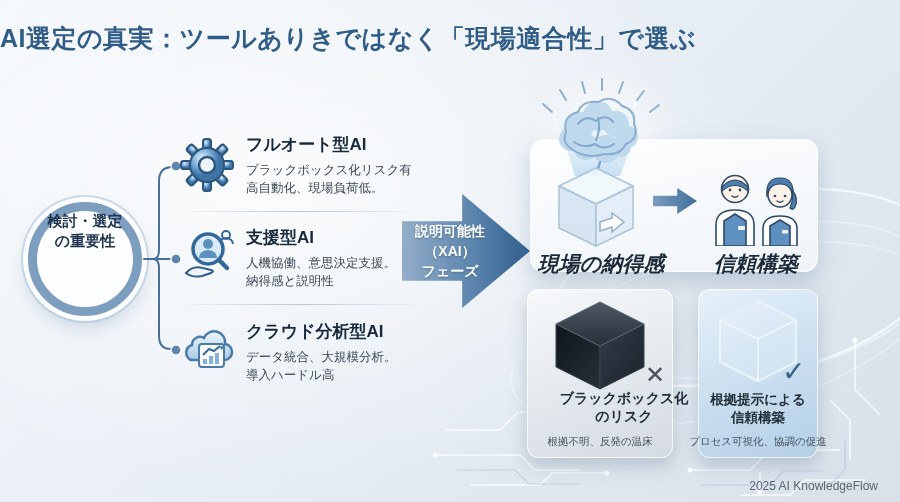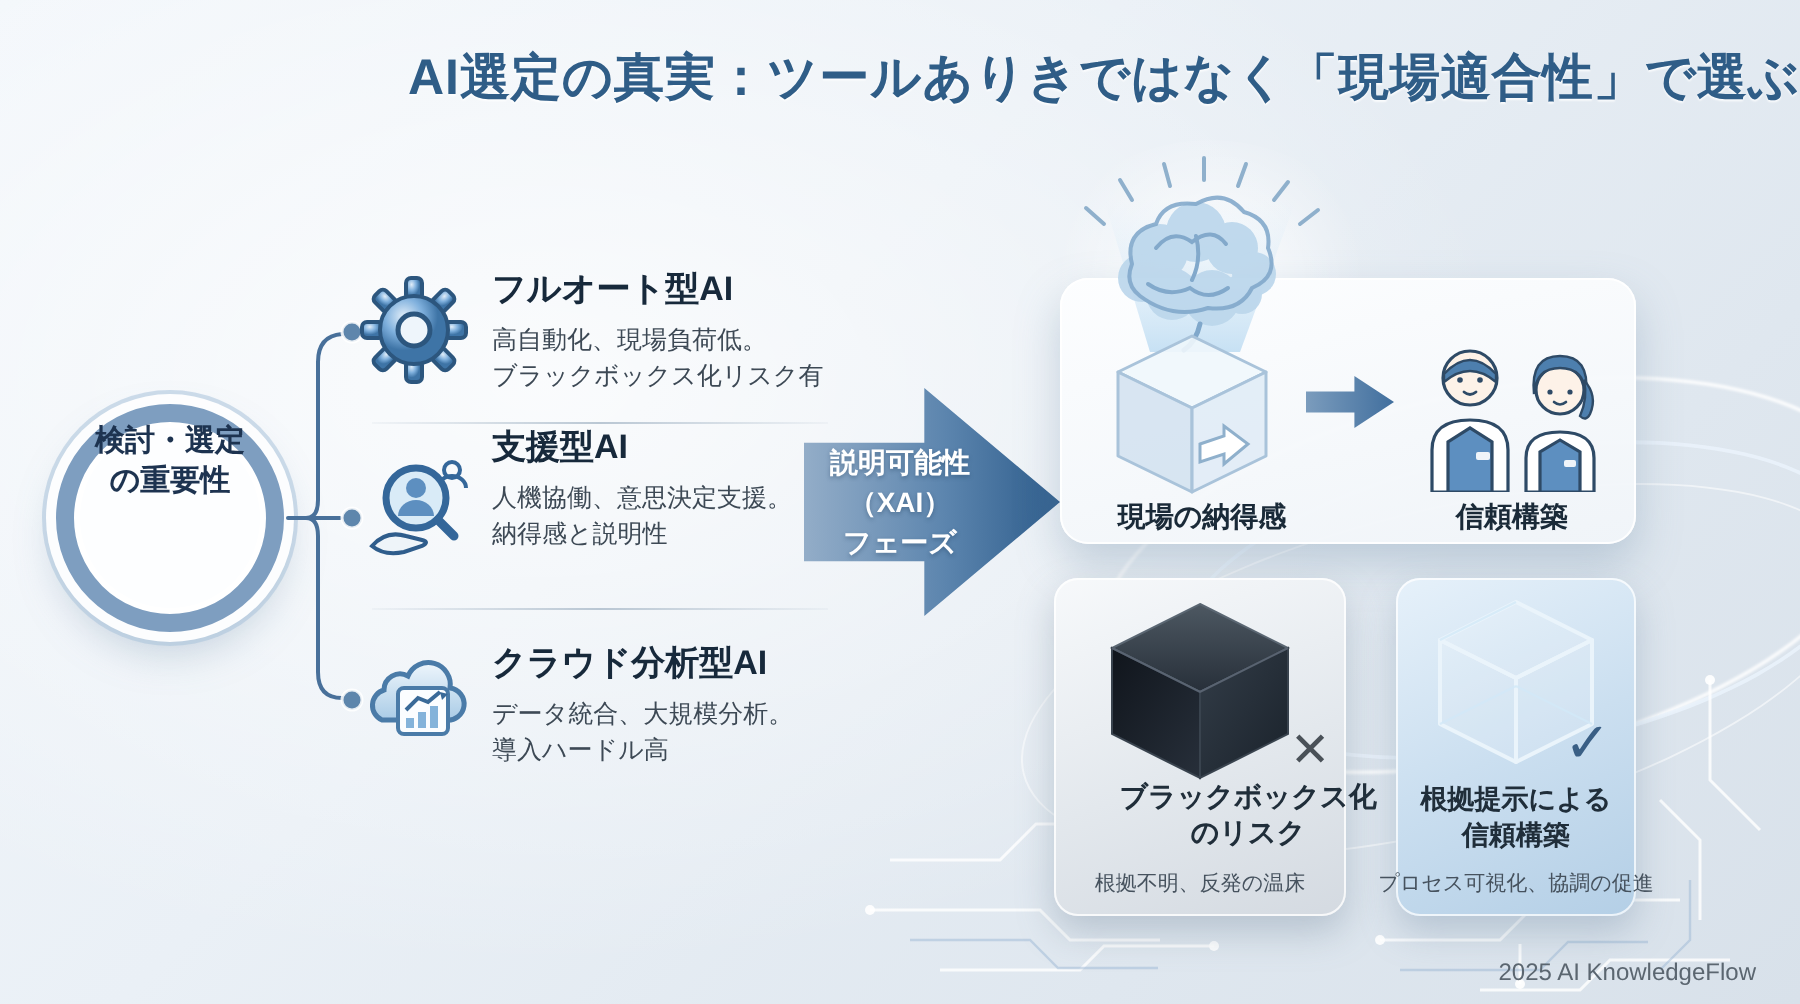--- a/index.html
+++ b/index.html
@@ -16,21 +16,21 @@
   
   .swirl{ position:absolute; border-radius:50%; pointer-events:none; }
   .swirl.s1{ left:545px; top:195px; width:400px; height:185px; border:2px solid rgba(255,255,255,.85); transform:rotate(-12deg); filter:blur(.4px);}
   .swirl.s2{ left:585px; top:225px; width:350px; height:150px; border:2px solid rgba(235,244,252,.8); transform:rotate(-10deg);}
   .swirl.s3{ left:505px; top:255px; width:430px; height:160px; border:1.5px solid rgba(255,255,255,.55); transform:rotate(-14deg);}
   .glow-brain{ position:absolute; left:520px; top:70px; width:170px; height:140px; border-radius:50%;
     background:radial-gradient(circle, rgba(255,255,255,.9), rgba(255,255,255,0) 70%); pointer-events:none;}
   svg.overlay{ position:absolute; left:0; top:0; pointer-events:none; }
 
   
-  .title{ position:absolute; left:0; top:22px; width:100%; text-align:right;
+  .title{ position:absolute; left:0; top:22px; width:100%; text-align:left;
     font-size:25px; font-weight:bold; color:#2f5d87; letter-spacing:.5px; text-shadow:0 1px 1px rgba(255,255,255,.8);}
 
   
   .phase-circle{
     position:absolute; left:28px; top:202px; width:114px; height:114px; border-radius:50%;
     background:#fdfeff; border:9px solid #7e9ec0;
     box-shadow:0 0 0 5px rgba(255,255,255,.95), 0 0 0 7px rgba(170,195,218,.55), 0 10px 20px rgba(110,140,170,.35), inset 0 0 0 3px #fff;
     display:flex; flex-direction:column; align-items:center; 
   }
   .phase-circle .ln{ font-size:15px; font-weight:bold; color:#1d3350; line-height:1.35; }
@@ -52,21 +52,21 @@
   .xai-text{ position:absolute; left:404px; top:206px; width:92px; height:90px;
     display:flex; flex-direction:column; align-items:center; justify-content:center; }
   .xai-text div{ font-size:14px; font-weight:bold; color:#ffffff; line-height:1.45; text-shadow:0 1px 2px rgba(30,60,90,.4);}
 
   
   .outcome-panel{
     position:absolute; left:530px; top:139px; width:288px; height:133px; border-radius:14px;
     background:linear-gradient(170deg, rgba(253,254,255,.97), rgba(241,245,249,.95));
     box-shadow:0 10px 22px rgba(115,142,168,.35), inset 0 0 0 1px rgba(255,255,255,.9);
   }
-  .outcome-label{ position:absolute; font-size:14px; font-weight:bold; color:#1a2a38; text-align:center; }
+  .outcome-label{ position:absolute; font-size:21px; font-weight:bold; color:#1a2a38; text-align:center;font-style:italic; }
   .mini-arrow{
     position:absolute; left:653px; top:188px; width:44px; height:26px;
     background:linear-gradient(90deg,#7b9cbd,#416f9e);
     clip-path:polygon(0 30%, 55% 30%, 55% 0, 100% 50%, 55% 100%, 55% 70%, 0 70%);
   }
 
   
   .risk-panel{
     position:absolute; left:527px; top:289px; width:146px; height:169px; border-radius:12px;
     background:linear-gradient(160deg,#f7f9fb 0%, #e3e8ed 55%, #d4dae1 100%);
@@ -165,37 +165,37 @@
               <rect x="44" y="25" width="11" height="8" rx="2.5"></rect>
             </g>
           </g>
         <circle cx="29" cy="29" r="17"></circle>
       </g>
       <circle cx="29" cy="29" r="8" fill="#eef5fb" stroke="#2c567e" stroke-width="2.5"></circle>
     </svg>
   </div>
   <div class="ai-text" style="top:133px">
     <div class="ai-title">フルオート型AI</div>
+    <div class="ai-desc">ブラックボックス化リスク有</div>
     <div class="ai-desc">高自動化、現場負荷低。</div>
-    <div class="ai-desc">ブラックボックス化リスク有</div>
   </div>
   <div class="divider" style="top:211px"></div>
 
   <div class="ai-icon" style="top:227px">
     <svg width="58" height="58" viewBox="0 0 58 58">
       <circle cx="48" cy="8" r="4" fill="none" stroke="#34679a" stroke-width="2"></circle>
       <path d="M41,17 a7,6 0 0 1 14,0" fill="none" stroke="#34679a" stroke-width="2"></path>
       <circle cx="30" cy="22" r="15" fill="#d9ebf7" stroke="#34679a" stroke-width="3.5"></circle>
       <circle cx="30" cy="17" r="5" fill="#5d8fc0"></circle>
       <path d="M21,31 a9,8 0 0 1 18,0 z" fill="#5d8fc0"></path>
       <line x1="41" y1="33" x2="49" y2="41" stroke="#34679a" stroke-width="4.5" stroke-linecap="round"></line>
       <path d="M8,46 q7,-8 17,-5 l8,2 q4,1 0,3 l-9,3 q-10,2 -16,-3 z" fill="#eef4f9" stroke="#2f5d8c" stroke-width="2"></path>
     </svg>
   </div>
-  <div class="ai-text" style="top:212px">
+  <div class="ai-text" style="top:226px">
     <div class="ai-title">支援型AI</div>
     <div class="ai-desc">人機協働、意思決定支援。</div>
     <div class="ai-desc">納得感と説明性</div>
   </div>
   <div class="divider" style="top:304px"></div>
 
   <div class="ai-icon" style="top:320px">
     <svg width="58" height="58" viewBox="0 0 58 58">
       <defs>
           <linearGradient id="cloudG" x1="0" y1="0" x2="0" y2="1">

